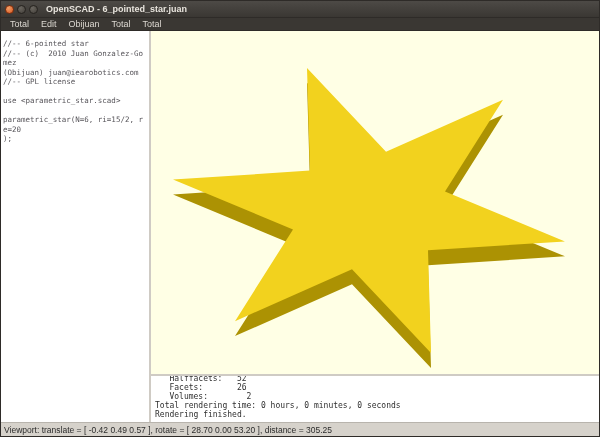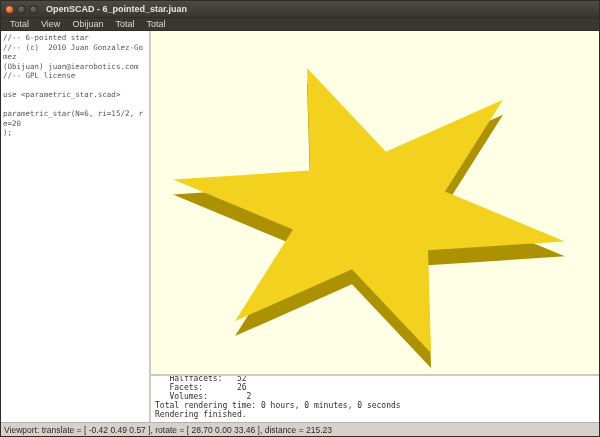--- a/index.html
+++ b/index.html
@@ -51,21 +51,21 @@
   }
 
   
   .main { flex:1 1 auto; display:flex; min-height:0; }
 
   .editor {
     flex:0 0 150px; width:150px;
     background:#ffffff;
     border-right:2px solid #cfcbc4;
     overflow:hidden;
-    padding:2px 2px;
+    padding:8px 2px;
   }
   .editor pre {
     font-family:"DejaVu Sans Mono", monospace;
     font-size:7.5px; line-height:9.5px;
     color:#57555a;
     white-space:pre-wrap;
     word-break:break-all;
   }
 
   .right-col { flex:1 1 auto; display:flex; flex-direction:column; min-width:0; }
@@ -113,21 +113,21 @@
     <div class="win-btns">
       <span class="wbtn close"></span>
       <span class="wbtn"></span>
       <span class="wbtn"></span>
     </div>
     <span class="title-text">OpenSCAD - 6_pointed_star.juan</span>
   </div>
 
   <div class="menubar">
     <span class="menu-item">Total</span>
-    <span class="menu-item">View</span>
+    <span class="menu-item">Edit</span>
     <span class="menu-item">Obijuan</span>
     <span class="menu-item">Total</span>
     <span class="menu-item">Total</span>
   </div>
 
   <div class="main">
 
     <div class="editor">
       <pre>//-- 6-pointed star
 //-- (c)  2010 Juan Gonzalez-Gomez
@@ -154,16 +154,16 @@
    Facets:       26
    Volumes:        2
 Total rendering time: 0 hours, 0 minutes, 0 seconds
 Rendering finished.</pre>
       </div>
 
     </div>
   </div>
 
   <div class="statusbar">
-    <span>Viewport: translate = [ -0.42 0.49 0.57 ], rotate = [ 28.70 0.00 33.46 ], distance = 215.23</span>
+    <span>Viewport: translate = [ -0.42 0.49 0.57 ], rotate = [ 28.70 0.00 53.20 ], distance = 305.25</span>
   </div>
 
 </div>
 
 </body></html>

